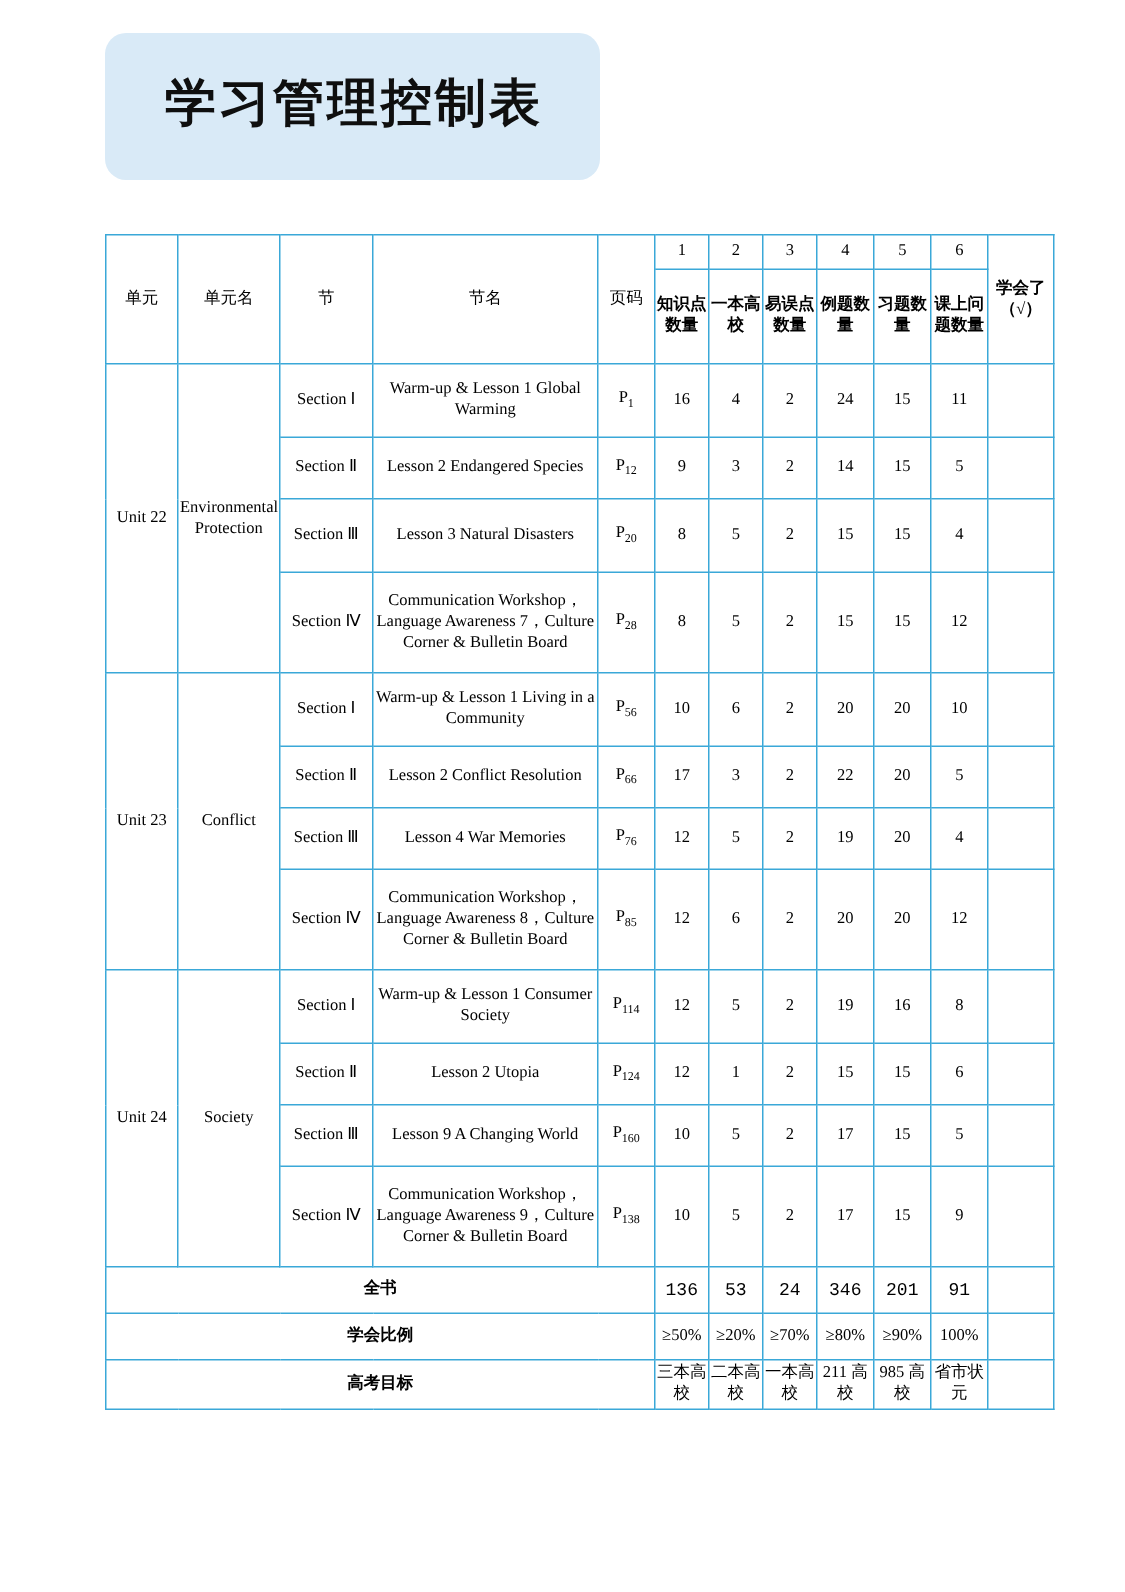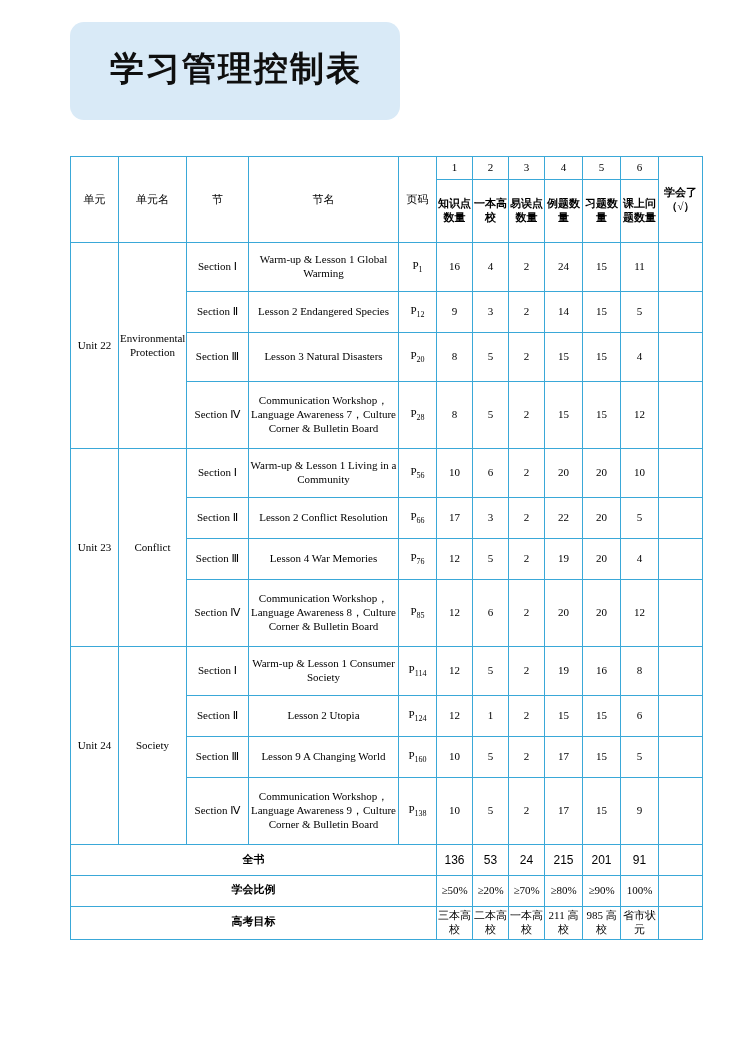--- a/index.html
+++ b/index.html
@@ -114,32 +114,31 @@
   }
   .row-tall td { height: 44px; }
   .row-short td { height: 36px; }
   .total-row td {
     font-family: "Liberation Sans", sans-serif;
     font-weight: bold;
     font-size: 13px;
     height: 26px;
   }
   .total-row .num {
-    font-family: Liberation Sans, sans-serif;
+    font-family: Liberation Mono, monospace;
     font-weight: normal;
     font-size: 12px;
   }
   .footer-row td {
     height: 26px;
     font-family: "Liberation Sans", sans-serif;
     font-size: 12px;
   }
   .footer-row .flabel {
     font-weight: bold;
-    font-family: Liberation Mono, monospace;
   }
   .footer-row .fval {
     font-size: 11px;
   }
 </style>
 </head>
 <body>
 
 <div class="title-wrap">
   <div class="title-box"></div>
@@ -338,21 +337,21 @@
         <td class="num">15</td>
         <td class="num">9</td>
         <td class="check-col"></td>
       </tr>
 
       <tr class="total-row">
         <td colspan="5">全书</td>
         <td class="num">136</td>
         <td class="num">53</td>
         <td class="num">24</td>
-        <td class="num">215</td>
+        <td class="num">346</td>
         <td class="num">201</td>
         <td class="num">91</td>
         <td class="check-col"></td>
       </tr>
 
       <tr class="footer-row">
         <td colspan="5" class="flabel">学会比例</td>
         <td class="fval">≥50%</td>
         <td class="fval">≥20%</td>
         <td class="fval">≥70%</td>

